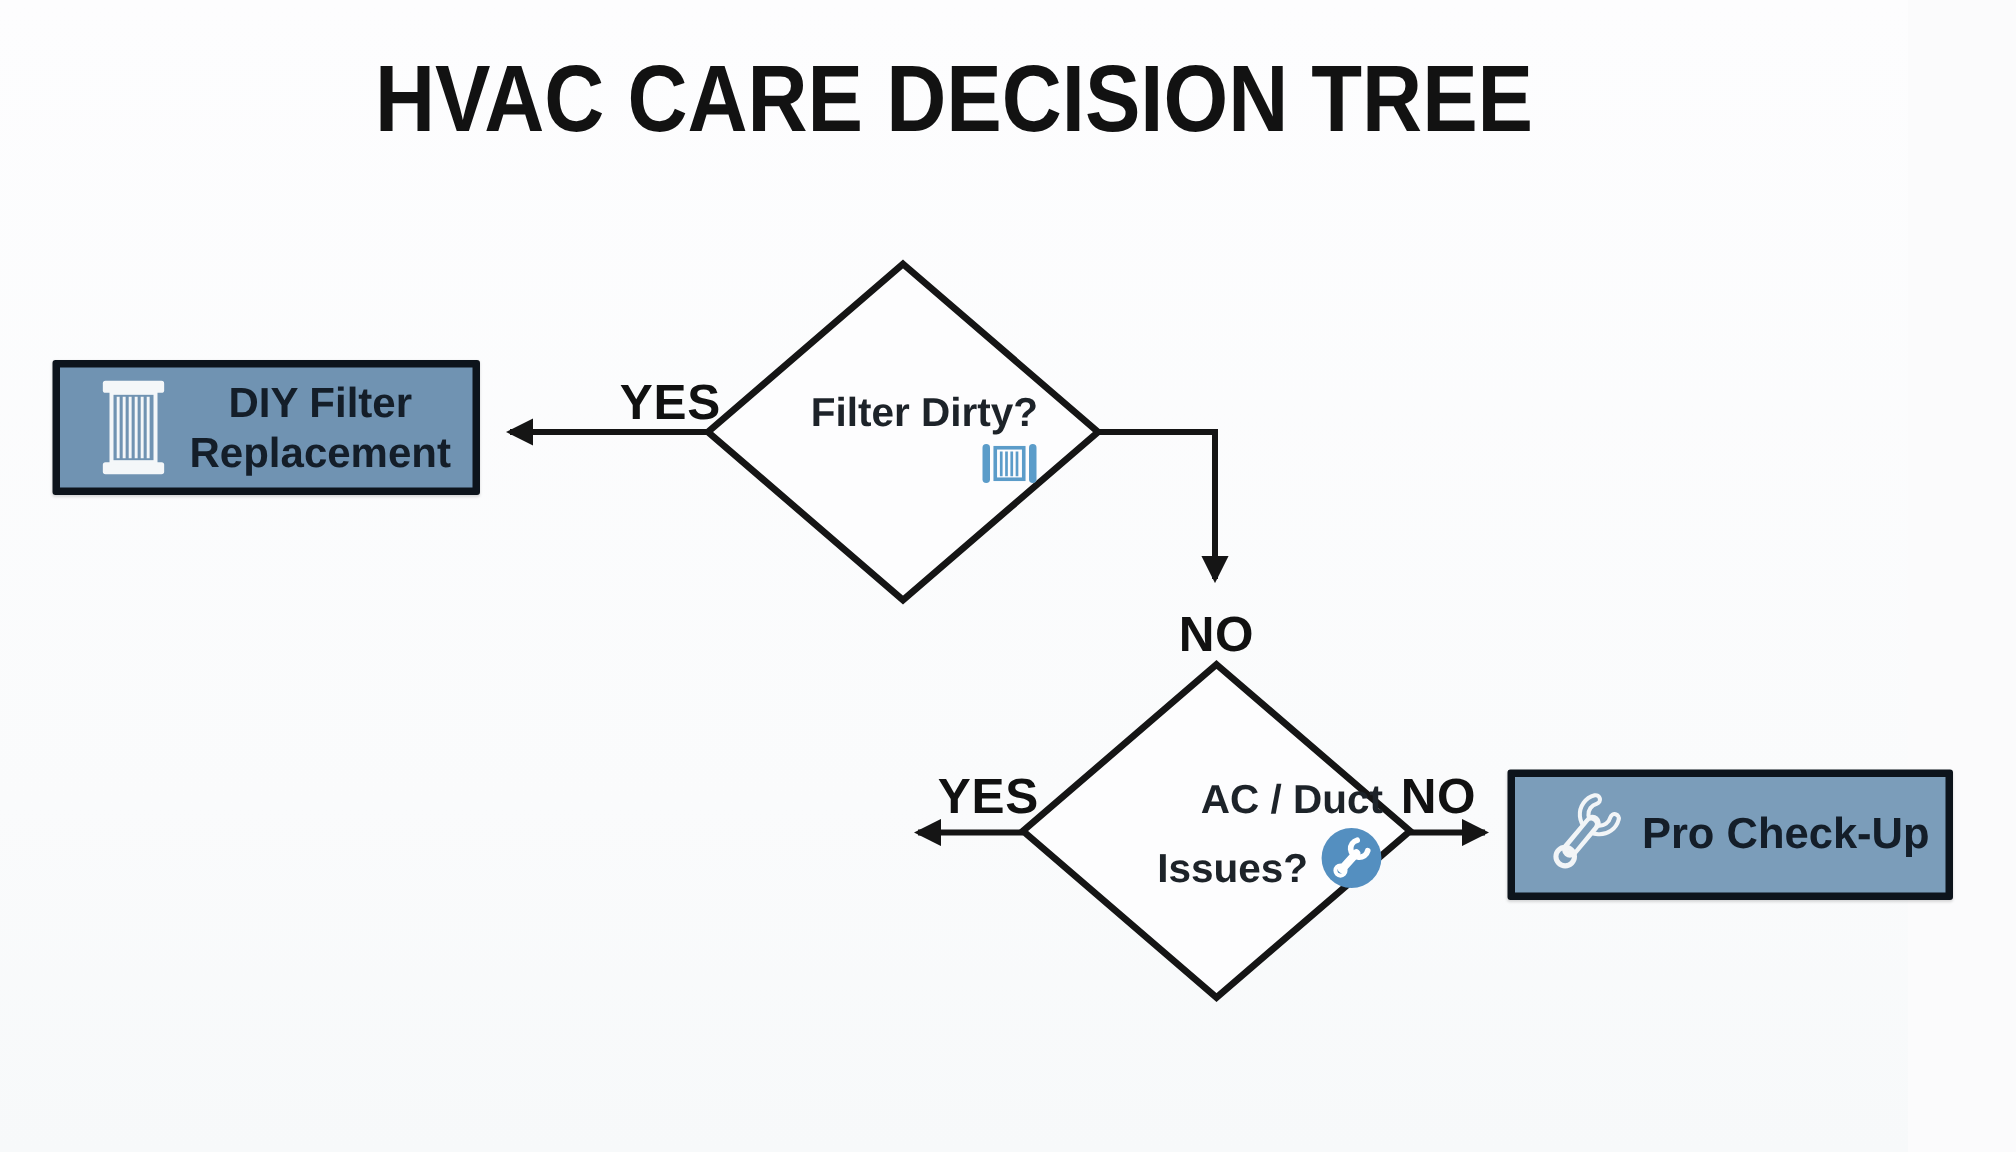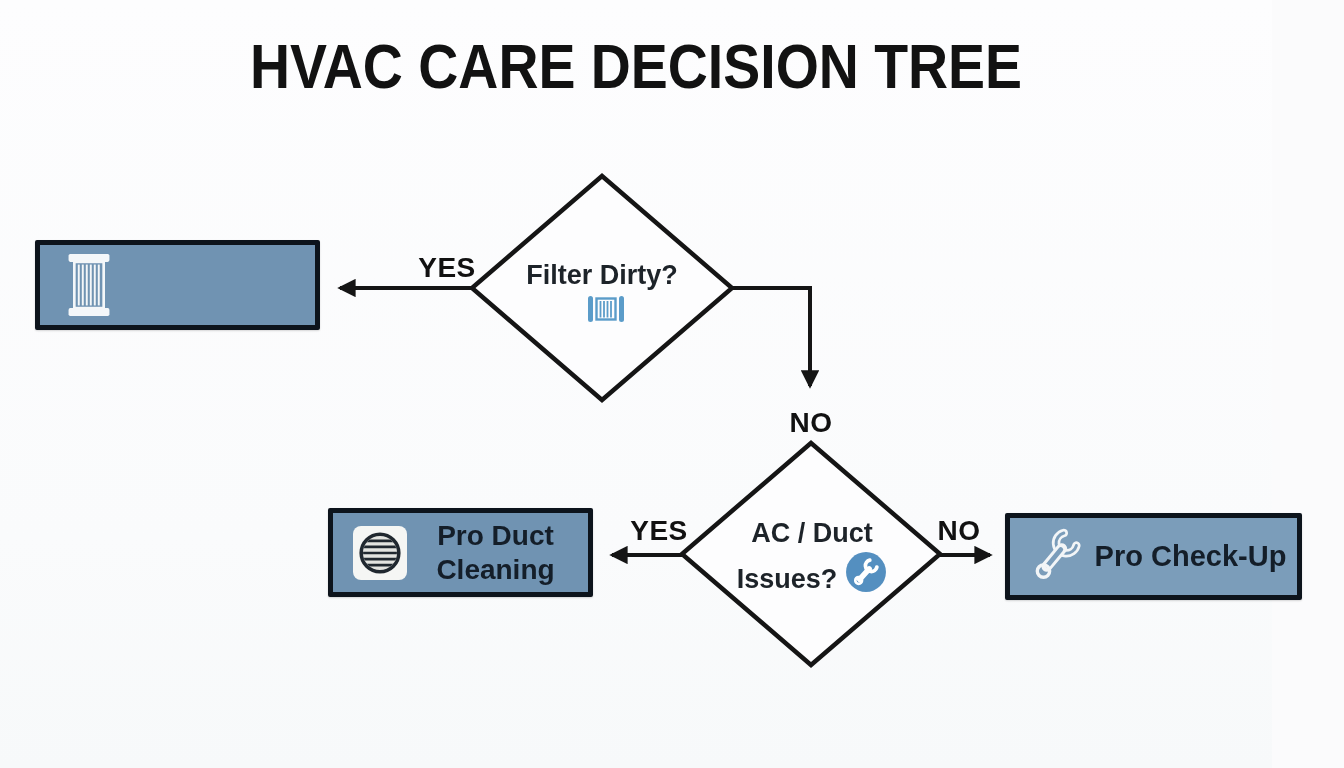--- a/index.html
+++ b/index.html
@@ -25,34 +25,34 @@
     color: #121212;
     transform: scaleX(0.88);
     transform-origin: 50% 50%;
     white-space: nowrap;
   }
 
   svg.wires { position: absolute; left: 0; top: 0; width: 1344px; height: 768px; }
 
   .node-label {
     position: absolute;
-    text-align: center;
+    text-align: right;
     font-weight: bold;
     font-size: 27px;
     line-height: 1.25;
     color: #1d2329;
   }
   .node-label .q { vertical-align: middle; }
   .node-label .inline-icon { display: inline-block; vertical-align: -6px; margin-left: 8px; }
 
   .edge-label {
     position: absolute;
     transform: translate(-50%, -50%);
     font-weight: bold;
-    font-size: 28px;
+    font-size: 33px;
     color: #111;
     letter-spacing: 0.5px;
   }
 
   .action-box {
     position: absolute;
     display: flex;
     align-items: center;
     background: #7093b2;
     border: 5px solid #0d141c;
@@ -137,44 +137,23 @@
         <rect x="7" y="62" width="46" height="9" rx="2" fill="#f4f7f9"></rect>
         <rect x="13.5" y="10" width="33" height="52" fill="none" stroke="#f4f7f9" stroke-width="3"></rect>
         <line x1="18.5" y1="13" x2="18.5" y2="59" stroke="#f4f7f9" stroke-width="2.2"></line>
         <line x1="23" y1="13" x2="23" y2="59" stroke="#f4f7f9" stroke-width="2.2"></line>
         <line x1="27.5" y1="13" x2="27.5" y2="59" stroke="#f4f7f9" stroke-width="2.2"></line>
         <line x1="32" y1="13" x2="32" y2="59" stroke="#f4f7f9" stroke-width="2.2"></line>
         <line x1="36.5" y1="13" x2="36.5" y2="59" stroke="#f4f7f9" stroke-width="2.2"></line>
         <line x1="41" y1="13" x2="41" y2="59" stroke="#f4f7f9" stroke-width="2.2"></line>
       </svg>
     </span>
+    <span class="box-text" style="padding:0 14px 0 10px;">DIY Filter Replacement</span>
   </div>
 
-  <div class="action-box" style="left:328px; top:508px; width:265px; height:89px;">
-    <span class="box-icon" style="margin-left:20px;">
-      <span class="icon-tile">
-        <svg width="46" height="46" viewBox="0 0 44 44">
-          <defs>
-              <clipPath id="vclip">
-                <circle cx="22" cy="22" r="16.2"></circle>
-              </clipPath>
-            </defs>
-          <circle cx="22" cy="22" r="18" fill="#e3e4e0" stroke="#20282f" stroke-width="3.4"></circle>
-          <g clip-path="url(#vclip)" stroke="#20282f" stroke-width="2.6">
-            <line x1="2" y1="10.5" x2="42" y2="10.5"></line>
-            <line x1="2" y1="16.2" x2="42" y2="16.2"></line>
-            <line x1="2" y1="22" x2="42" y2="22"></line>
-            <line x1="2" y1="27.8" x2="42" y2="27.8"></line>
-            <line x1="2" y1="33.5" x2="42" y2="33.5"></line>
-          </g>
-        </svg>
-      </span>
-    </span>
-    <span class="box-text" style="padding:0 12px 0 8px;">Pro Duct Cleaning</span>
-  </div>
 
   <div class="action-box lighter" style="left:1005px; top:513px; width:297px; height:87px;">
     <span class="box-icon" style="margin-left:18px;">
       <svg width="60" height="62" viewBox="0 0 64 64">
         <path d="M51.6 19.8 A11 11 0 1 1 38.2 6.4" fill="none" stroke="#f2f5f7" stroke-width="9" stroke-linecap="round"></path>
         <path d="M51.6 19.8 A11 11 0 1 1 38.2 6.4" fill="none" stroke="#7b9dba" stroke-width="3.2" stroke-linecap="round"></path>
         <line x1="36" y1="23" x2="20" y2="42" stroke="#f2f5f7" stroke-width="11.5" stroke-linecap="round"></line>
         <line x1="35" y1="24" x2="21" y2="41" stroke="#7b9dba" stroke-width="5" stroke-linecap="round"></line>
         <circle cx="16.5" cy="47" r="6.6" fill="none" stroke="#f2f5f7" stroke-width="3.6"></circle>
       </svg>

